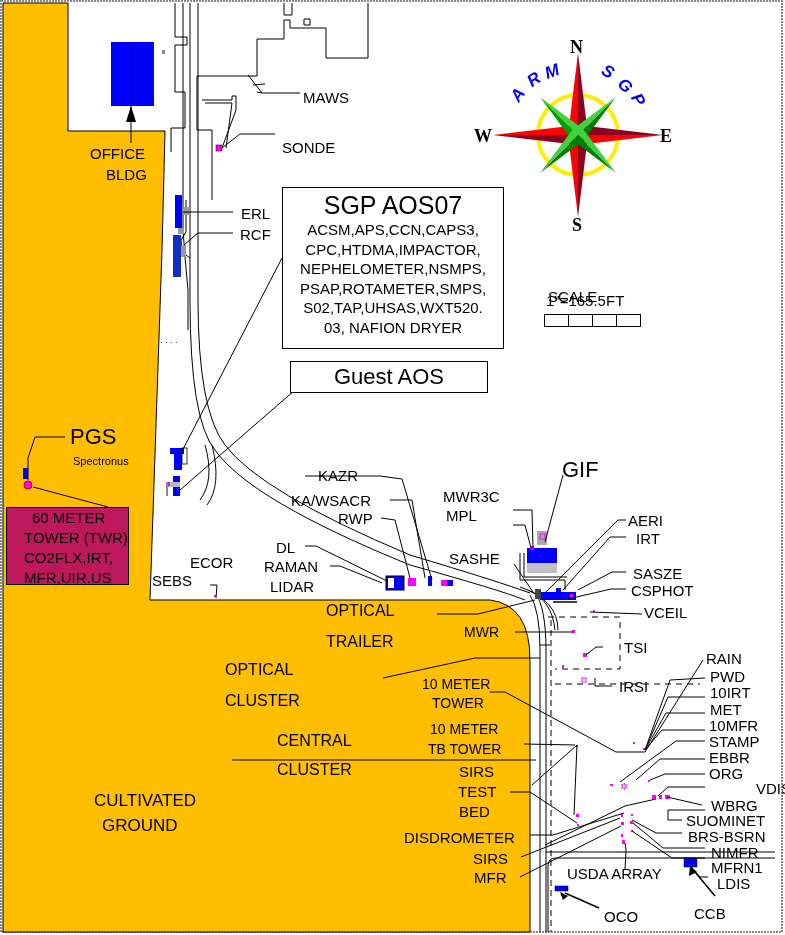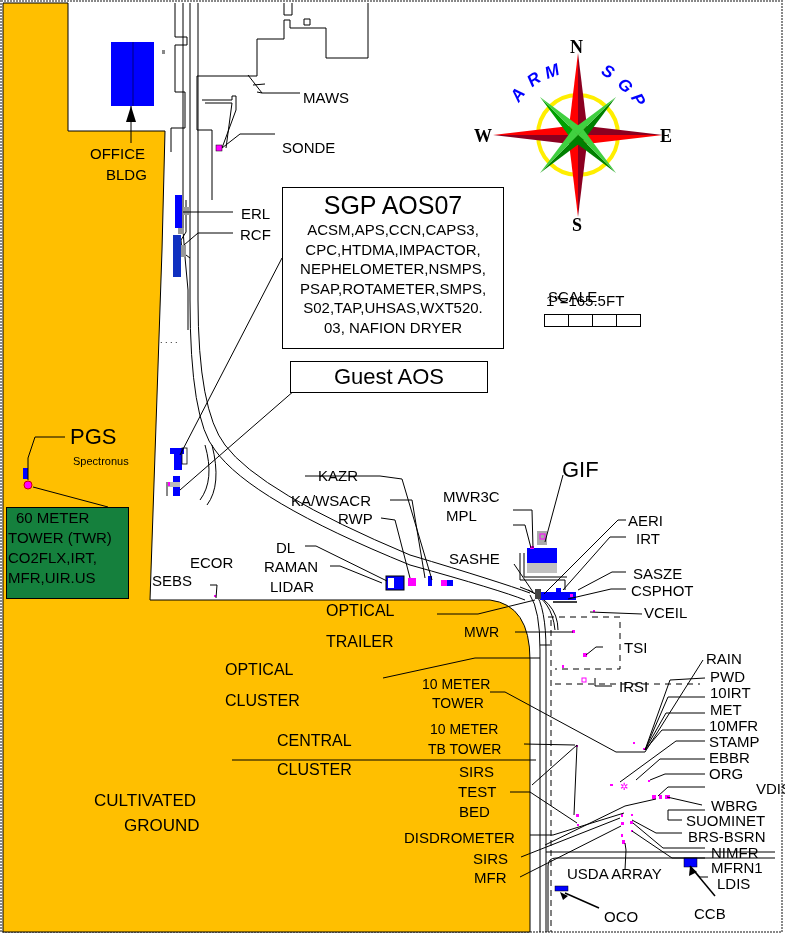--- a/index.html
+++ b/index.html
@@ -10,22 +10,22 @@
   .s14 { font-size:14px; }
   .s15 { font-size:15px; }
   .s17 { font-size:17px; }
   .s22 { font-size:22px; }
   .s24 { font-size:16px; }
   .box { position:absolute; border:1.5px solid #000; background:#fff; text-align:center; }
   .aos-box { left:282px; top:187px; width:220px; height:160px; }
   .aos-title { font-size:25px; margin-top:3px; display:block; }
   .aos-line { font-size:15px; display:block; line-height:19.5px; }
   .guest-box { left:290px; top:361px; width:196px; height:30px; font-size:22px; line-height:30px; }
-  .twr-box { left:6px; top:507px; width:123px; height:92px; background:#15803d; text-align:left;
-             font-size:15px; line-height:20px; padding-left:1px; box-sizing:border-box; }
+  .twr-box { left:6px; top:507px; width:123px; height:78px; background:#be185d; text-align:left;
+             font-size:15px; line-height:20px; padding-left:17px; box-sizing:border-box; }
   .twr-box span { display:block; }
   .compass-letter { position:absolute; font-family:"Liberation Serif", serif; font-weight:bold; font-size:18px; }
   .arm-letter { position:absolute; font-family:"Liberation Sans", sans-serif; font-weight:bold; font-style:italic; font-size:17px; color:#0000ff; }
   .scale-bar { position:absolute; left:545px; top:314px; display:flex; }
   .scale-bar div { width:23px; height:11px; border:1px solid #000; margin-left:-1px; }
 </style>
 </head>
 <body>
 
 <div id="map">
@@ -312,14 +312,14 @@
 <span class="lbl s14" style="left:428px;top:742px;">TB TOWER</span>
 <span class="lbl s24" style="left:277px;top:733px;">CENTRAL</span>
 <span class="lbl s24" style="left:277px;top:762px;">CLUSTER</span>
 <span class="lbl s15" style="left:459px;top:764px;">SIRS</span>
 <span class="lbl s15" style="left:458px;top:784px;">TEST</span>
 <span class="lbl s15" style="left:459px;top:804px;">BED</span>
 <span class="lbl s15" style="left:404px;top:830px;">DISDROMETER</span>
 <span class="lbl s15" style="left:473px;top:851px;">SIRS</span>
 <span class="lbl s15" style="left:474px;top:870px;">MFR</span>
 <span class="lbl s17" style="left:94px;top:792px;">CULTIVATED</span>
-<span class="lbl s17" style="left:124px;top:817px;">GROUND</span>
+<span class="lbl s17" style="left:102px;top:817px;">GROUND</span>
 </div>
 
 </body></html>

